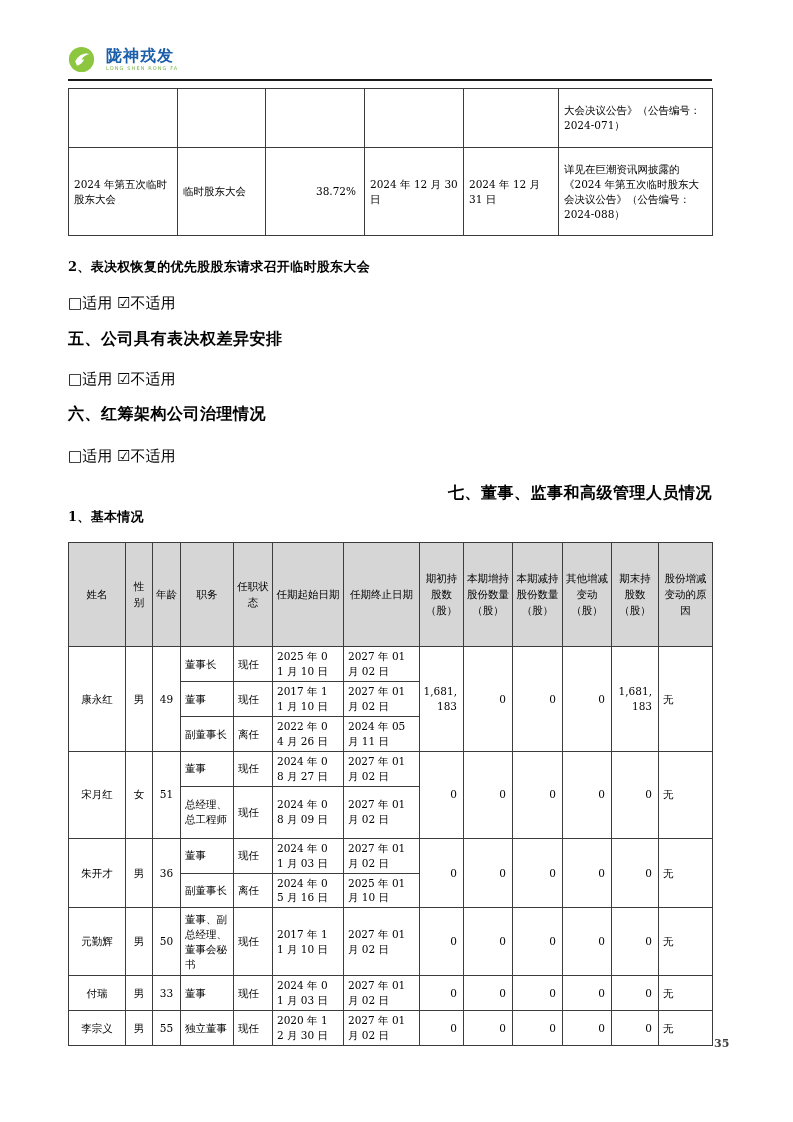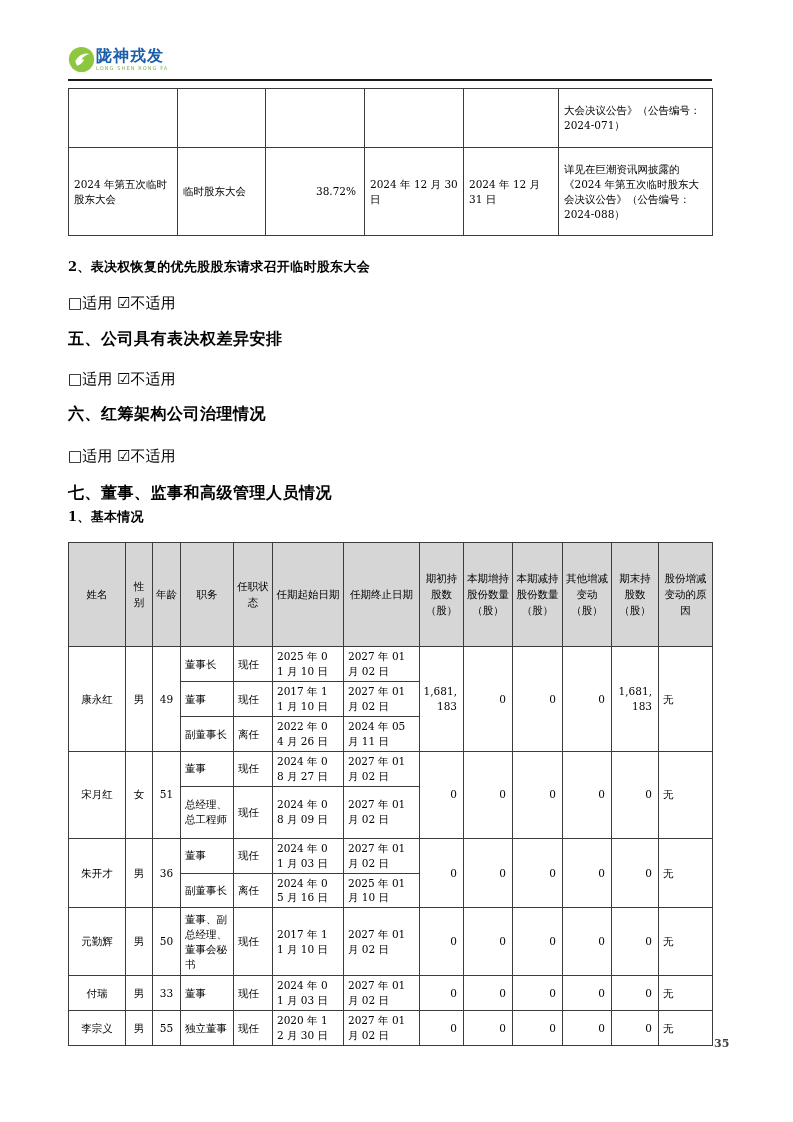--- a/index.html
+++ b/index.html
@@ -14,21 +14,21 @@
   }
   .content{margin-left:68px;width:644px;}
 
   
   .doc-header{
     margin-top:46px;
     display:flex;justify-content:space-between;align-items:center;
     border-bottom:2.5px solid #1b1b1b;
     padding-bottom:6px;
   }
-  .logo{display:flex;align-items:center;gap:1px;}
+  .logo{display:flex;align-items:center;gap:11px;}
   .logo-mark{width:27px;height:27px;flex:0 0 auto;}
   .logo-text-block{display:flex;flex-direction:column;line-height:1;}
   .logo-cn{font-size:16px;font-weight:bold;color:#1b5ea9;letter-spacing:1px;font-family:"DejaVu Sans","Liberation Sans",sans-serif;}
   .logo-en{font-size:5px;color:#7ab648;letter-spacing:1.1px;margin-top:2px;font-family:"DejaVu Sans","Liberation Sans",sans-serif;}
   .doc-title{font-size:12.5px;letter-spacing:0.5px;}
 
   
   table{border-collapse:collapse;table-layout:fixed;width:644px;}
   td,th{border:1px solid #3c3c3c;font-size:10.5px;font-weight:normal;
         vertical-align:middle;padding:2px 3px;line-height:1.42;overflow:hidden;}
@@ -36,21 +36,21 @@
   
   .meetings-table{margin-top:7px;}
   .meetings-table td{text-align:left;padding:14px 5px;}
   .meetings-table td.pct{text-align:right;padding-right:8px;}
 
   
   .h-sub{font-size:13px;font-weight:bold;margin:22px 0 0 0;letter-spacing:0.3px;}
   .h-big{font-size:16px;font-weight:bold;margin:0;letter-spacing:0.5px;}
   .applicable{font-size:15px;margin:0;}
   .mt18{margin-top:18px;} .mt16{margin-top:16px;} .mt20{margin-top:20px;}
-  .mt15{margin-top:15px;} .mt22{margin-top:22px;} .mt17{margin-top:17px;}
+  .mt15{margin-top:15px;} .mt22{margin-top:22px;} .mt17{margin-top:17px;text-align:right;}
   .mt21{margin-top:21px;}
 
   
   .directors-table{margin-top:16px;}
   .directors-table th{background:#d6d6d6;text-align:center;word-break:break-all;line-height:1.5;}
   .directors-table td{word-break:break-all;}
   .directors-table td.ctr{text-align:center;}
   .directors-table td.lft{text-align:left;padding:2px 4px;}
   .directors-table td.date{text-align:left;padding:2px 9px 2px 4px;}
   .directors-table td.num{text-align:right;padding:2px 6px 2px 2px;}

